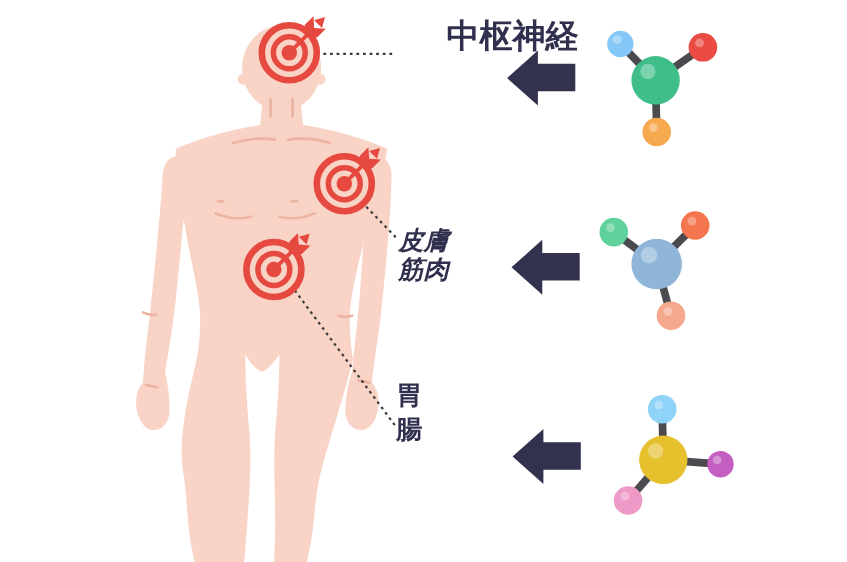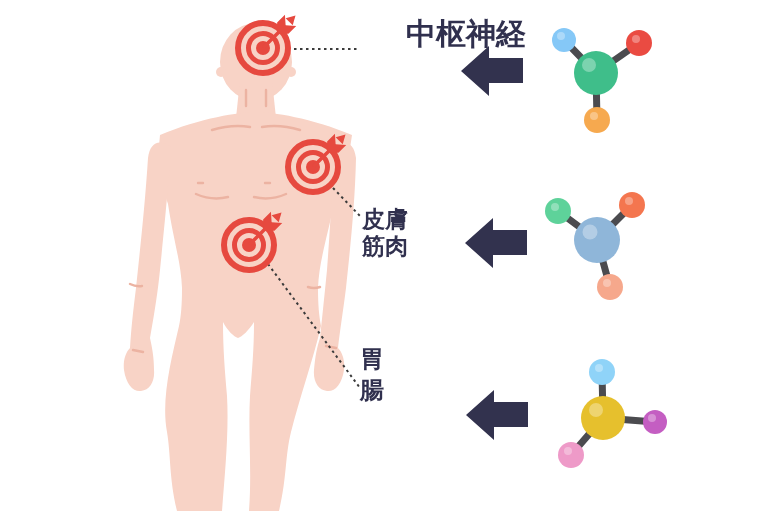--- a/index.html
+++ b/index.html
@@ -20,21 +20,21 @@
   
   .connector { stroke-width:2; stroke-dasharray:2.5 3.5; fill:none; }
 
   
   .bond { stroke-width:7; stroke-linecap:round; }
   .sphere-hl { fill:#ffffff; opacity:0.32; }
 
   
   .label { position:absolute; font-weight:bold; color:#30304e; white-space:nowrap; }
   .label-1 { left:362px; top:18px;  font-size:30px; line-height:31px;margin-left:44px; }
-  .label-2 { left:362px; top:206px; font-size:23px; line-height:27px; }
+  .label-2 { left:362px; top:206px; font-size:23px; line-height:27px;font-style:italic; }
   .label-3 { left:360px; top:344px; font-size:24px; line-height:31px; }
 </style>
 </head>
 <body>
 
 <div class="canvas">
 
   <svg class="art" width="770" height="511" viewBox="0 0 770 511">
 
     <g>

